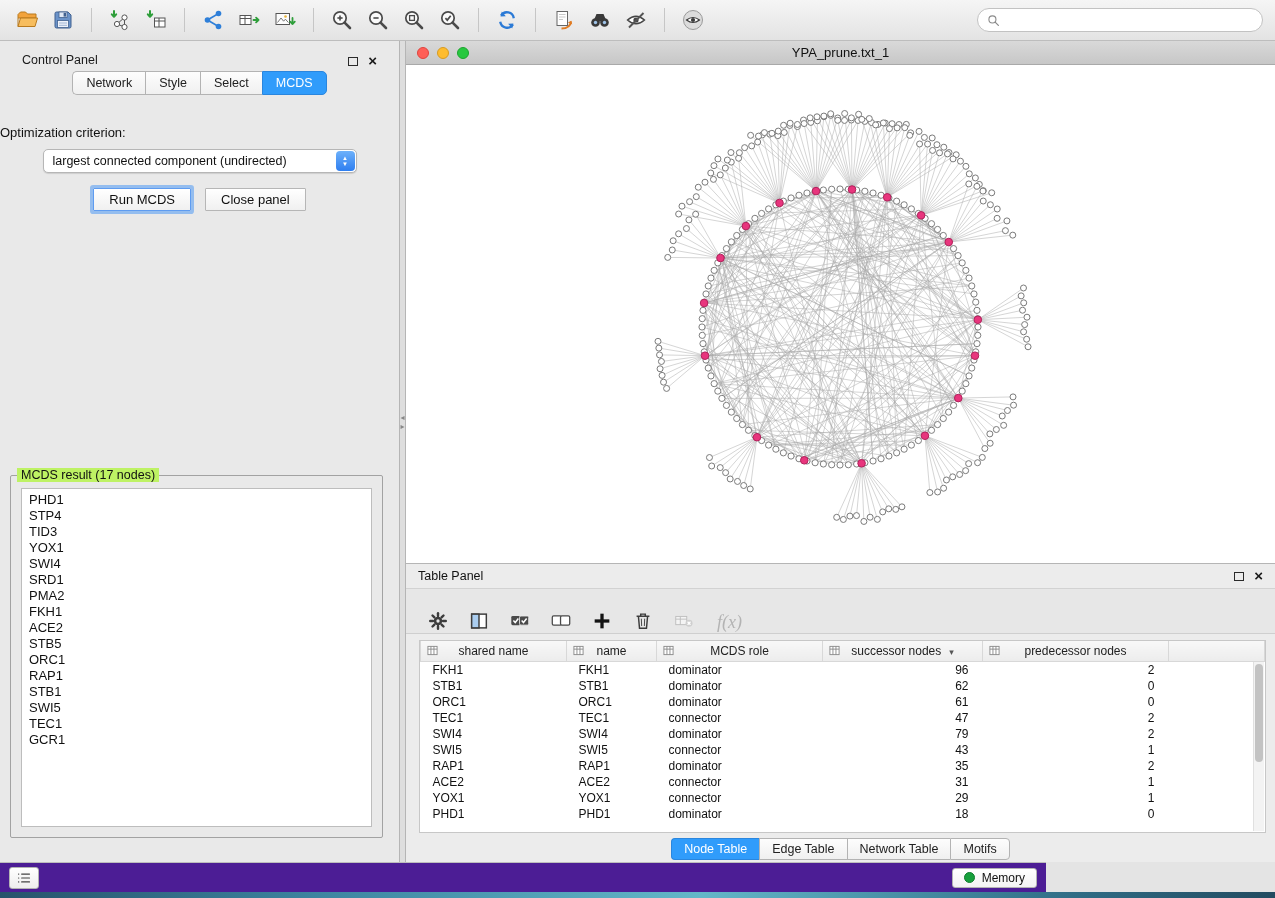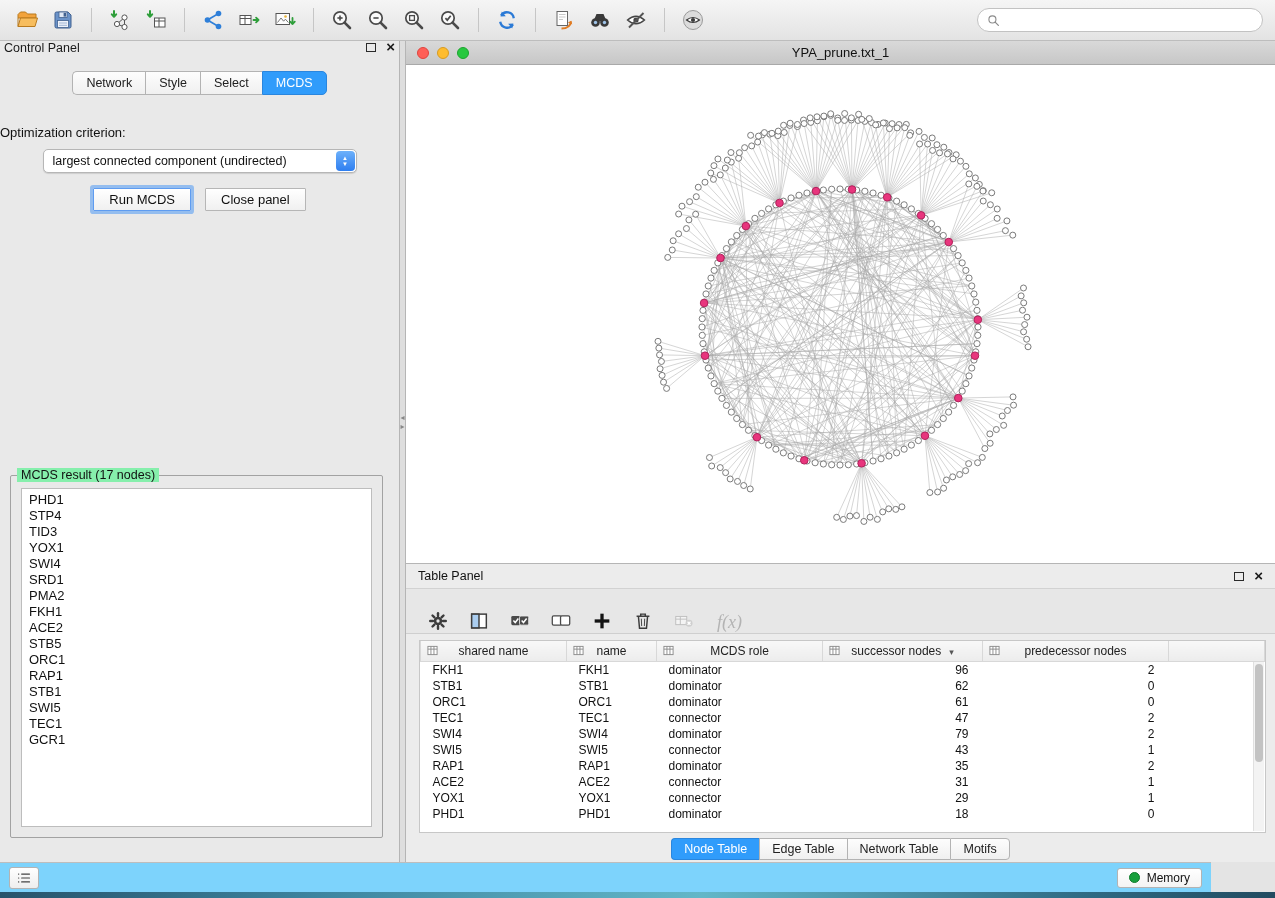--- a/index.html
+++ b/index.html
@@ -14,21 +14,21 @@
   .tb-icons{display:flex;align-items:center;gap:6px;}
   .tb-icon{width:30px;height:30px;display:flex;align-items:center;justify-content:center;border-radius:4px;}
   .tb-sep{width:1px;height:24px;background:#c6c6c6;margin:0 7px;}
   .search-box{margin-left:auto;width:286px;height:24px;background:#fff;border:1px solid #c2c2c2;
               border-radius:12px;display:flex;align-items:center;padding:0 9px;gap:6px;box-sizing:border-box;}
   .search-box input{border:none;outline:none;flex:1;font-size:12px;background:transparent;font-family:"Liberation Sans",sans-serif;}
 
   
   .control-panel{position:absolute;left:0;top:41px;width:400px;height:821px;background:#e9e9e9;
                  border-right:1px solid #b5b5b5;box-sizing:border-box;}
-  .panel-header{height:26px;display:flex;align-items:flex-start;padding:0 4px;font-size:12.5px;color:#1a1a1a;}
+  .panel-header{height:26px;display:flex;align-items:flex-end;padding:0 22px;font-size:12.5px;color:#1a1a1a;}
   .win-btns{margin-left:auto;display:flex;align-items:center;gap:10px;}
   .glyph-float{width:8px;height:7px;border:1.6px solid #2a2a2a;display:inline-block;}
   .glyph-close{font-size:15px;font-weight:bold;color:#1a1a1a;line-height:12px;cursor:default;}
   .cp-tabs{display:flex;justify-content:center;margin-top:4px;}
   .cp-tab{font-size:12.5px;padding:4px 13px;background:linear-gradient(#fdfdfd,#f0f0f0);
           border:1px solid #b3b3b3;border-right:none;color:#222;cursor:default;}
   .cp-tab.first{border-radius:5px 0 0 5px;}
   .cp-tab.last{border-radius:0 5px 5px 0;border-right:1px solid #b3b3b3;}
   .cp-tab.active{background:#309cfb;border-color:#2a86de;color:#fff;}
   .opt-label{margin-top:30px;font-size:13px;}
@@ -37,21 +37,21 @@
             box-shadow:0 1px 1px rgba(0,0,0,.12);}
   .dd-stepper{position:absolute;right:1px;top:1px;bottom:1px;width:19px;border-radius:4px;
               background:linear-gradient(#6db1fb,#2e7ef0);color:#fff;display:flex;flex-direction:column;
               align-items:center;justify-content:center;font-size:6px;line-height:6.5px;}
   .cp-buttons{display:flex;justify-content:center;gap:14px;margin-top:15px;}
   .mac-btn{background:linear-gradient(#ffffff,#f0f0f0);border:1px solid #b6b6b6;border-radius:1px;
            font-size:13px;padding:3px 15px;color:#111;font-family:"Liberation Sans",sans-serif;}
   .mac-btn.focused{box-shadow:0 0 0 3px rgba(64,145,245,.5);border-color:#5f9cf0;}
   .mcds-box{position:absolute;left:10px;right:16px;top:427px;bottom:24px;margin:0;padding:0;
             border:1px solid #a2a2a2;border-radius:2px;background:#e9e9e9;}
-  .mcds-box legend{font-size:12.5px;margin-left:6px;padding:0 4px;background:#86efac;}
+  .mcds-box legend{font-size:12.5px;margin-left:6px;padding:0 4px;background:#bef264;}
   .mcds-list{position:absolute;left:10px;right:10px;top:6px;bottom:10px;background:#fff;
              border:1px solid #bdbdbd;overflow:hidden;padding:3px 0 0 7px;font-size:13px;line-height:16px;}
   .mcds-item{height:16px;}
 
   
   .v-splitter{position:absolute;left:400px;top:41px;width:6px;height:821px;background:#dedede;
               border-right:1px solid #b5b5b5;box-sizing:border-box;}
   .v-splitter .arrows{position:absolute;top:372px;left:-1px;font-size:8px;color:#878787;line-height:9px;text-align:center;width:7px;}
 
   
@@ -85,21 +85,21 @@
   .vscroll{position:absolute;right:1px;top:21px;bottom:1px;width:10px;background:#f3f3f3;border-left:1px solid #e0e0e0;}
   .vthumb{position:absolute;left:1px;right:1px;top:2px;height:58%;background:#c3c3c3;border-radius:4px;}
   .tp-tabs{height:27px;flex:0 0 auto;display:flex;align-items:center;justify-content:center;}
   .tp-tab{font-size:12.5px;padding:3px 12px;background:linear-gradient(#fdfdfd,#f0f0f0);
           border:1px solid #b3b3b3;border-right:none;color:#222;}
   .tp-tab.first{border-radius:4px 0 0 4px;}
   .tp-tab.last{border-radius:0 4px 4px 0;border-right:1px solid #b3b3b3;}
   .tp-tab.active{background:#309cfb;border-color:#2a86de;color:#fff;}
 
   
-  .status-bar{position:absolute;left:0;top:862px;width:1211px;height:30px;background:#7dd3fc;
+  .status-bar{position:absolute;left:0;top:862px;width:1046px;height:30px;background:#4c1d95;
               border-top:1px solid #bdbdbd;display:flex;align-items:center;padding:0 9px;box-sizing:border-box;}
   .list-btn{width:28px;height:20px;border:1px solid #b3b3b3;border-radius:3px;
             background:linear-gradient(#fff,#eee);display:flex;align-items:center;justify-content:center;}
   .memory-btn{margin-left:auto;display:flex;align-items:center;gap:7px;border:1px solid #b3b3b3;border-radius:3px;
               background:linear-gradient(#fff,#f3f3f3);padding:2px 11px;font-size:12px;}
   .mem-dot{width:11px;height:11px;border-radius:50%;background:#17a03c;border:1px solid #0e7c2c;box-sizing:border-box;}
   .desktop-strip{position:absolute;left:0;top:892px;width:1275px;height:6px;
                  background:linear-gradient(90deg,#27536b,#3d85a0 25%,#63b7c8 55%,#2f6b84 85%,#224b60);}
 </style>
 </head>

